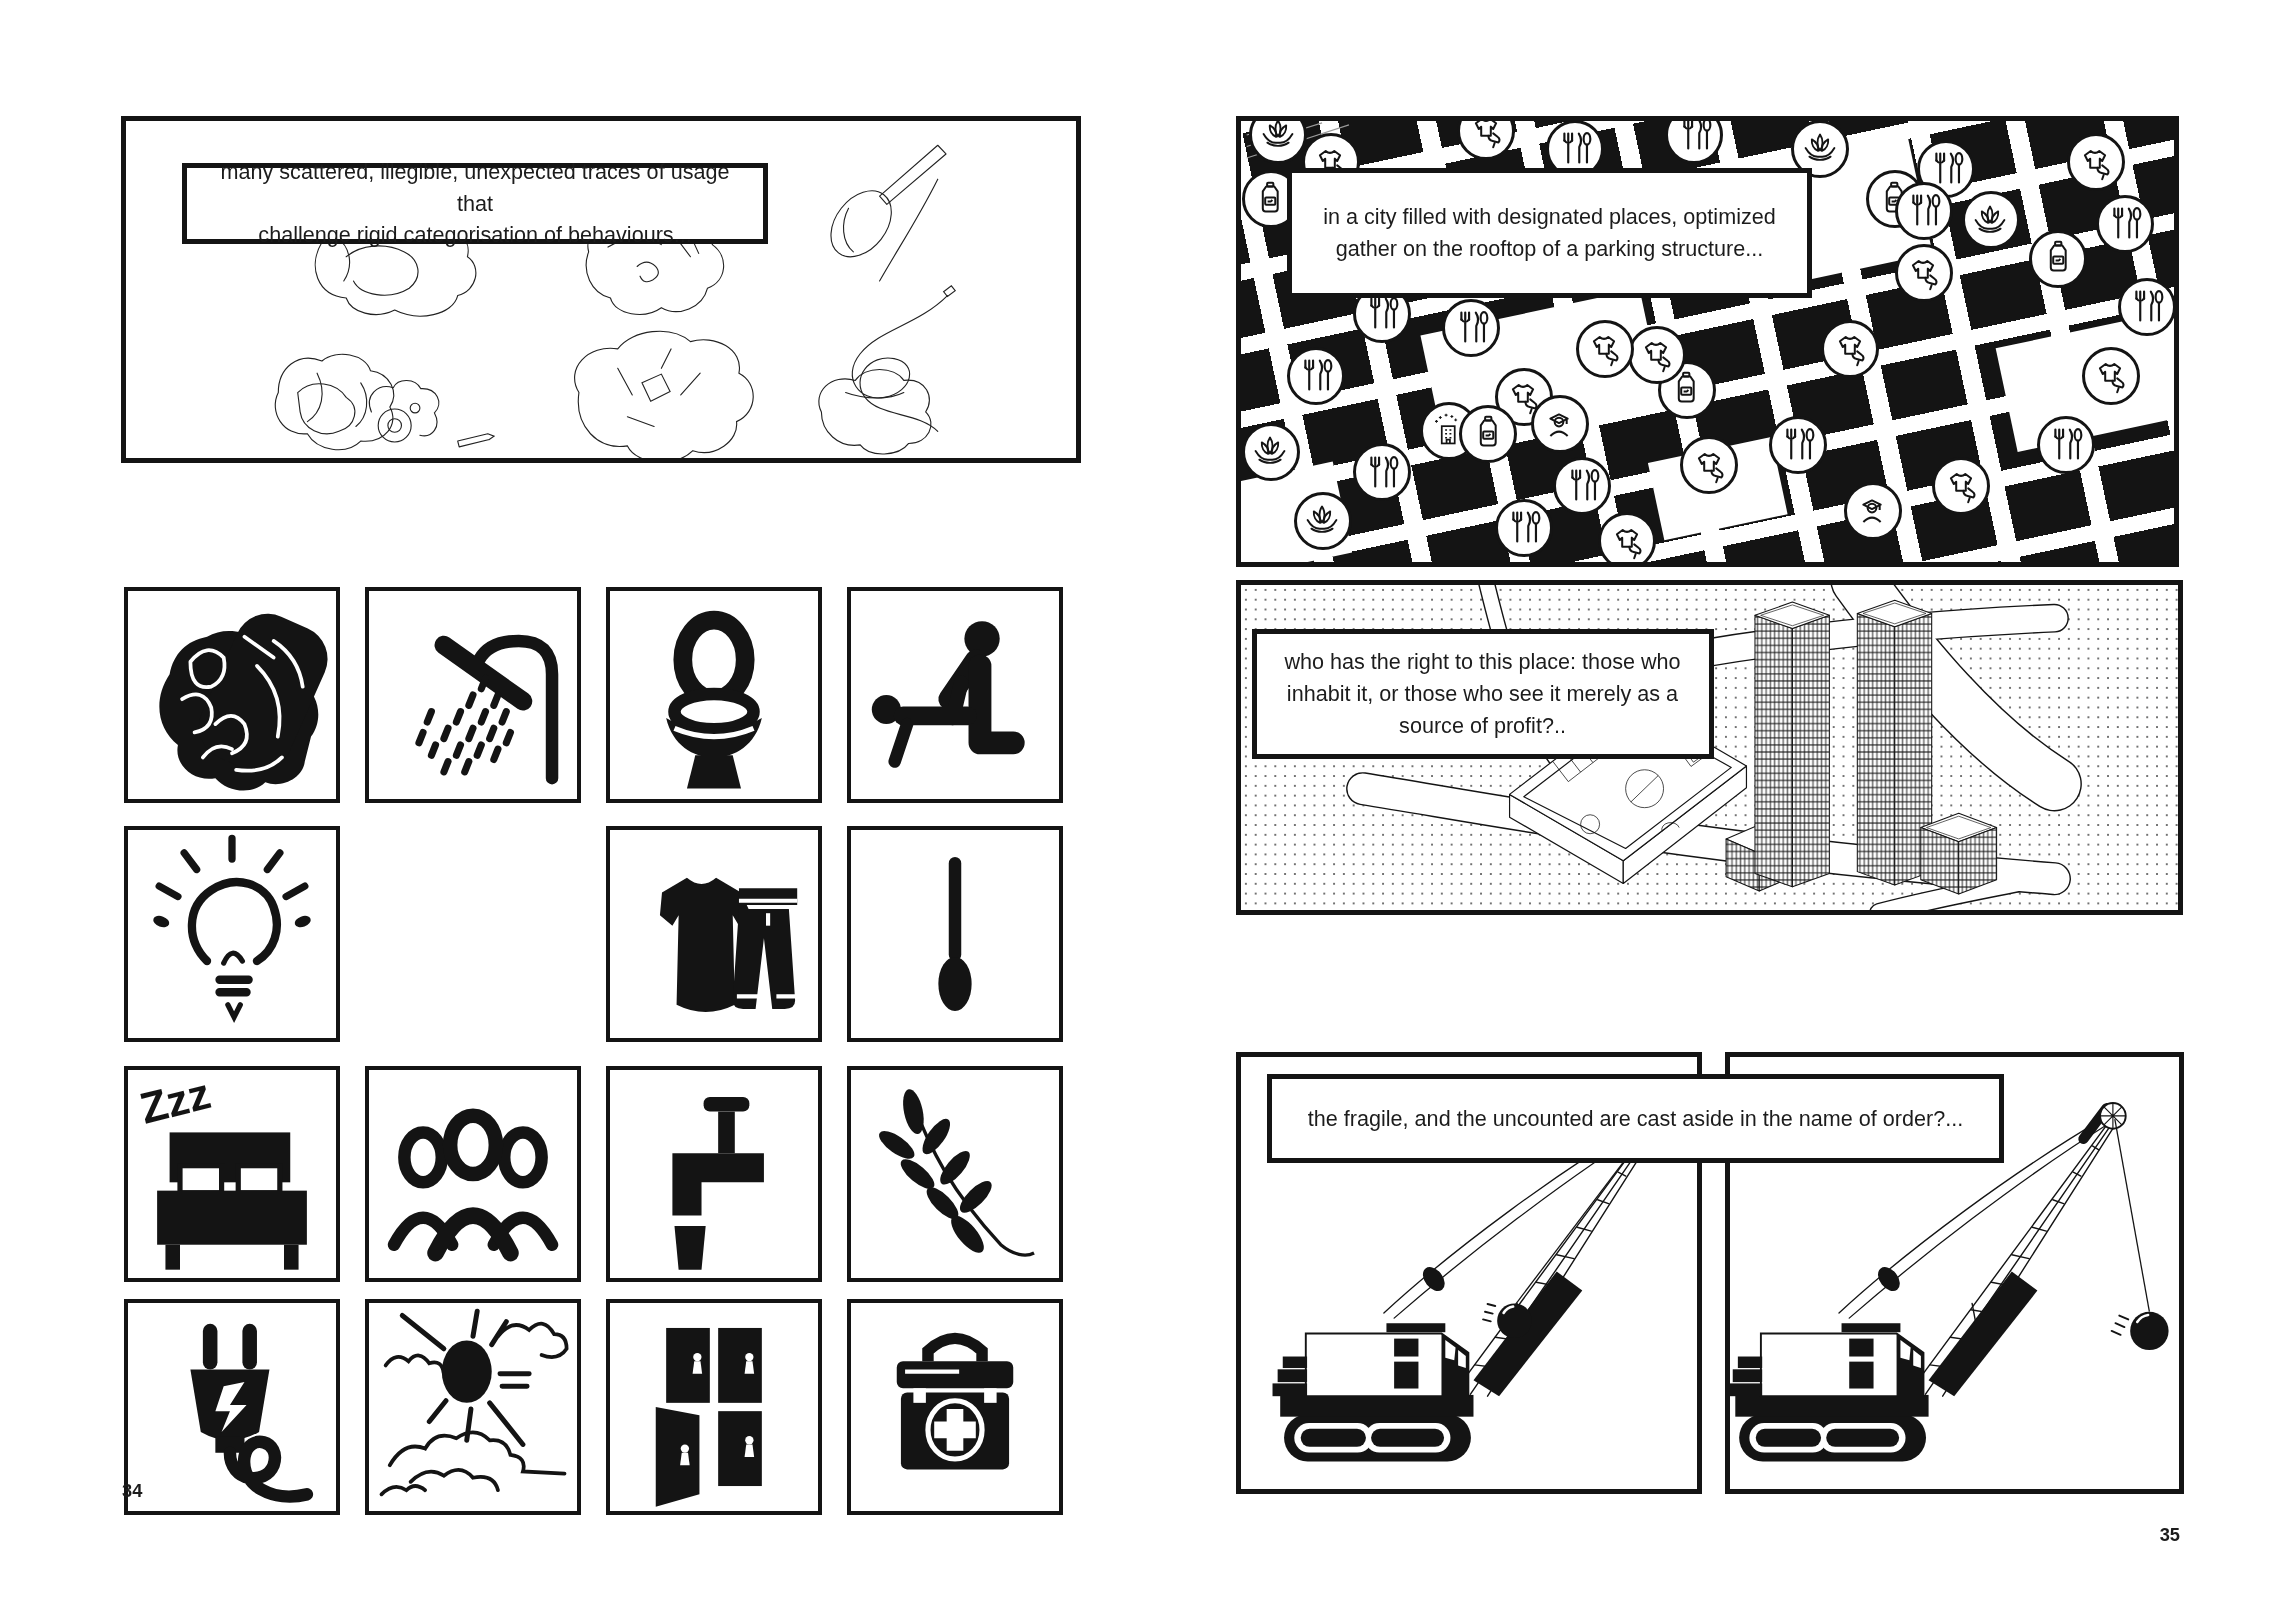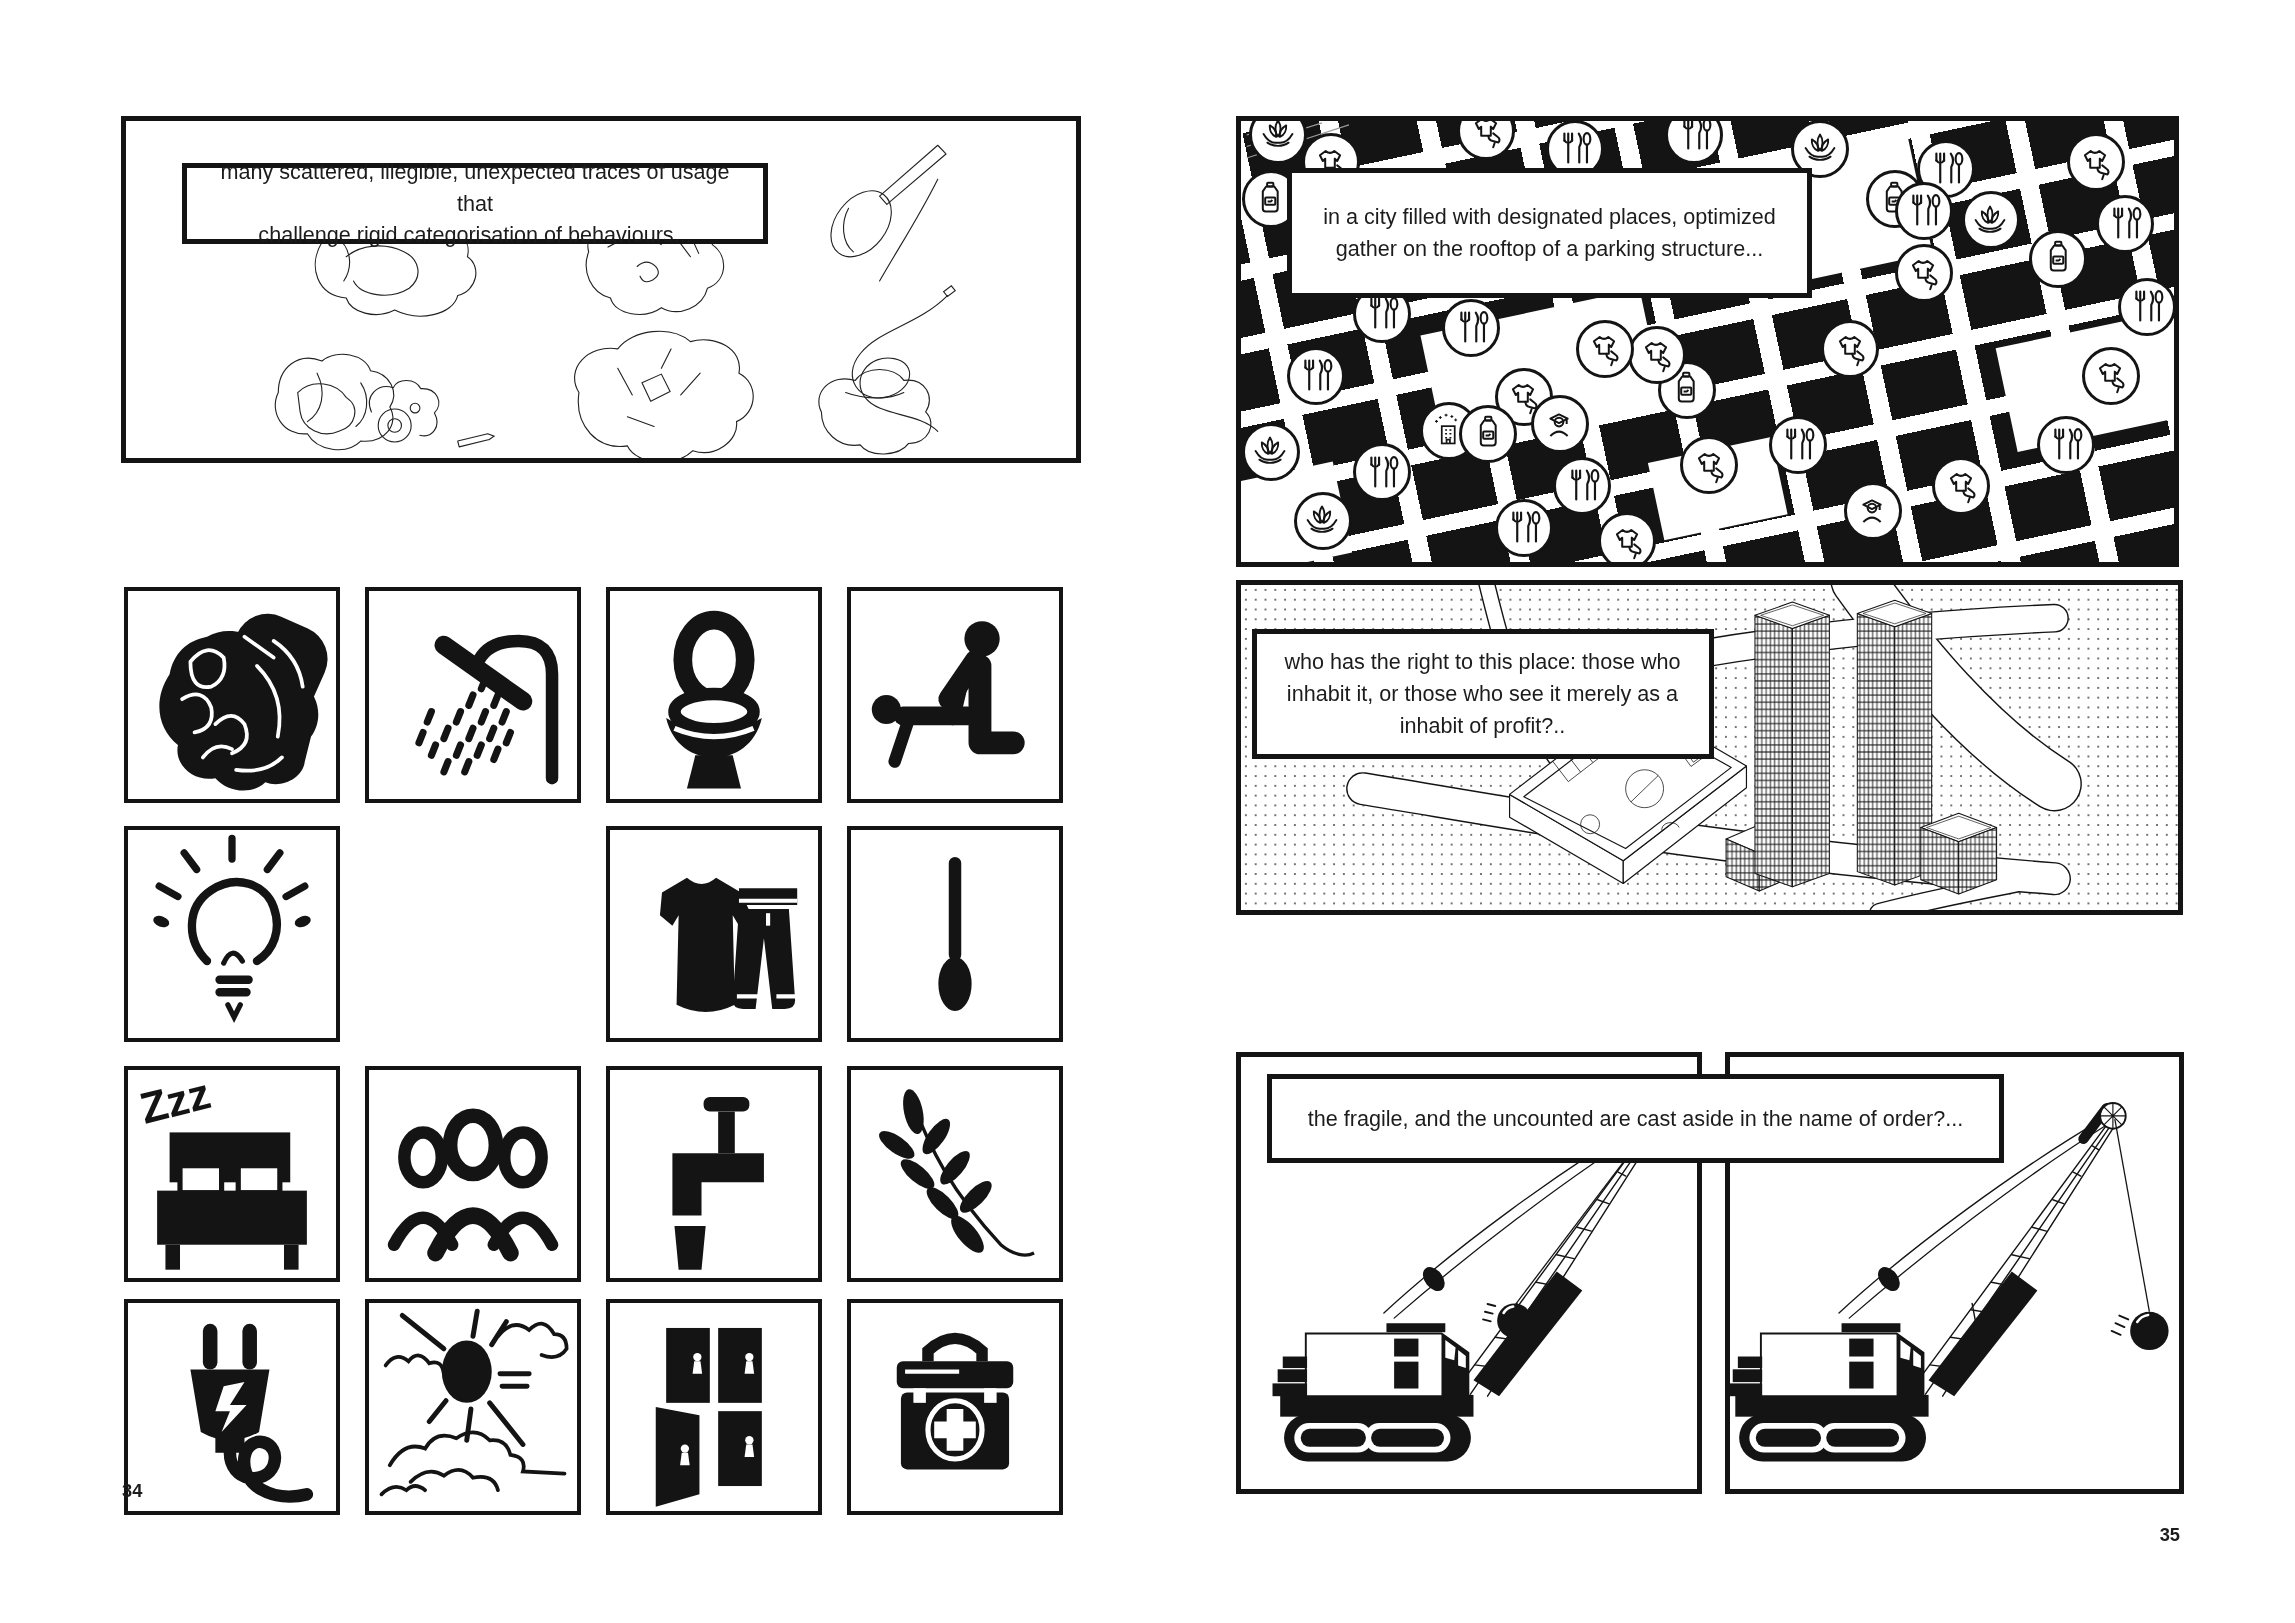--- a/index.html
+++ b/index.html
@@ -661,21 +661,21 @@
           <path d="M1046,60 L1113,38 L1179,60 L1113,82 Z" fill="none" stroke-width="1.4"></path>
           <path d="M1168,512 L1248,482 L1328,512 L1248,542 Z" fill="#fff"></path>
           <path d="M1168,512 L1248,542 L1248,652 L1168,622 Z" fill="url(#fac)"></path>
           <path d="M1248,542 L1328,512 L1328,622 L1248,652 Z" fill="url(#fac)"></path>
           <path d="M1180,512 L1248,488 L1316,512 L1248,536 Z" fill="none" stroke-width="1.4"></path>
         </g>
       </svg>
       <div class="cap" style="left:10.5px; top:44px; width:462px; height:130px;">
         <div>who has the right to this place: those who</div>
         <div>inhabit it, or those who see it merely as a</div>
-        <div>inhabit of profit?..</div>
+        <div>source of profit?..</div>
       </div>
     </div>
 
     <div class="panel" style="left:1236px; top:1052px; width:466px; height:442px;">
       <svg class="fillsvg" viewBox="0 0 710 675">
         <use href="#crane-base"></use>
         <path d="M648,96 L428,386" stroke="#141414" stroke-width="2" fill="none"></path>
         <circle cx="426" cy="412" r="27" fill="#141414"></circle>
         <path d="M409,400 a22,22 0 0 1 15,-10" stroke="#fff" stroke-width="4" fill="none" stroke-linecap="round"></path>
         <path d="M384,386 l12,3 M380,398 l12,3 M377,410 l12,3" stroke="#141414" stroke-width="3" stroke-linecap="round"></path>

